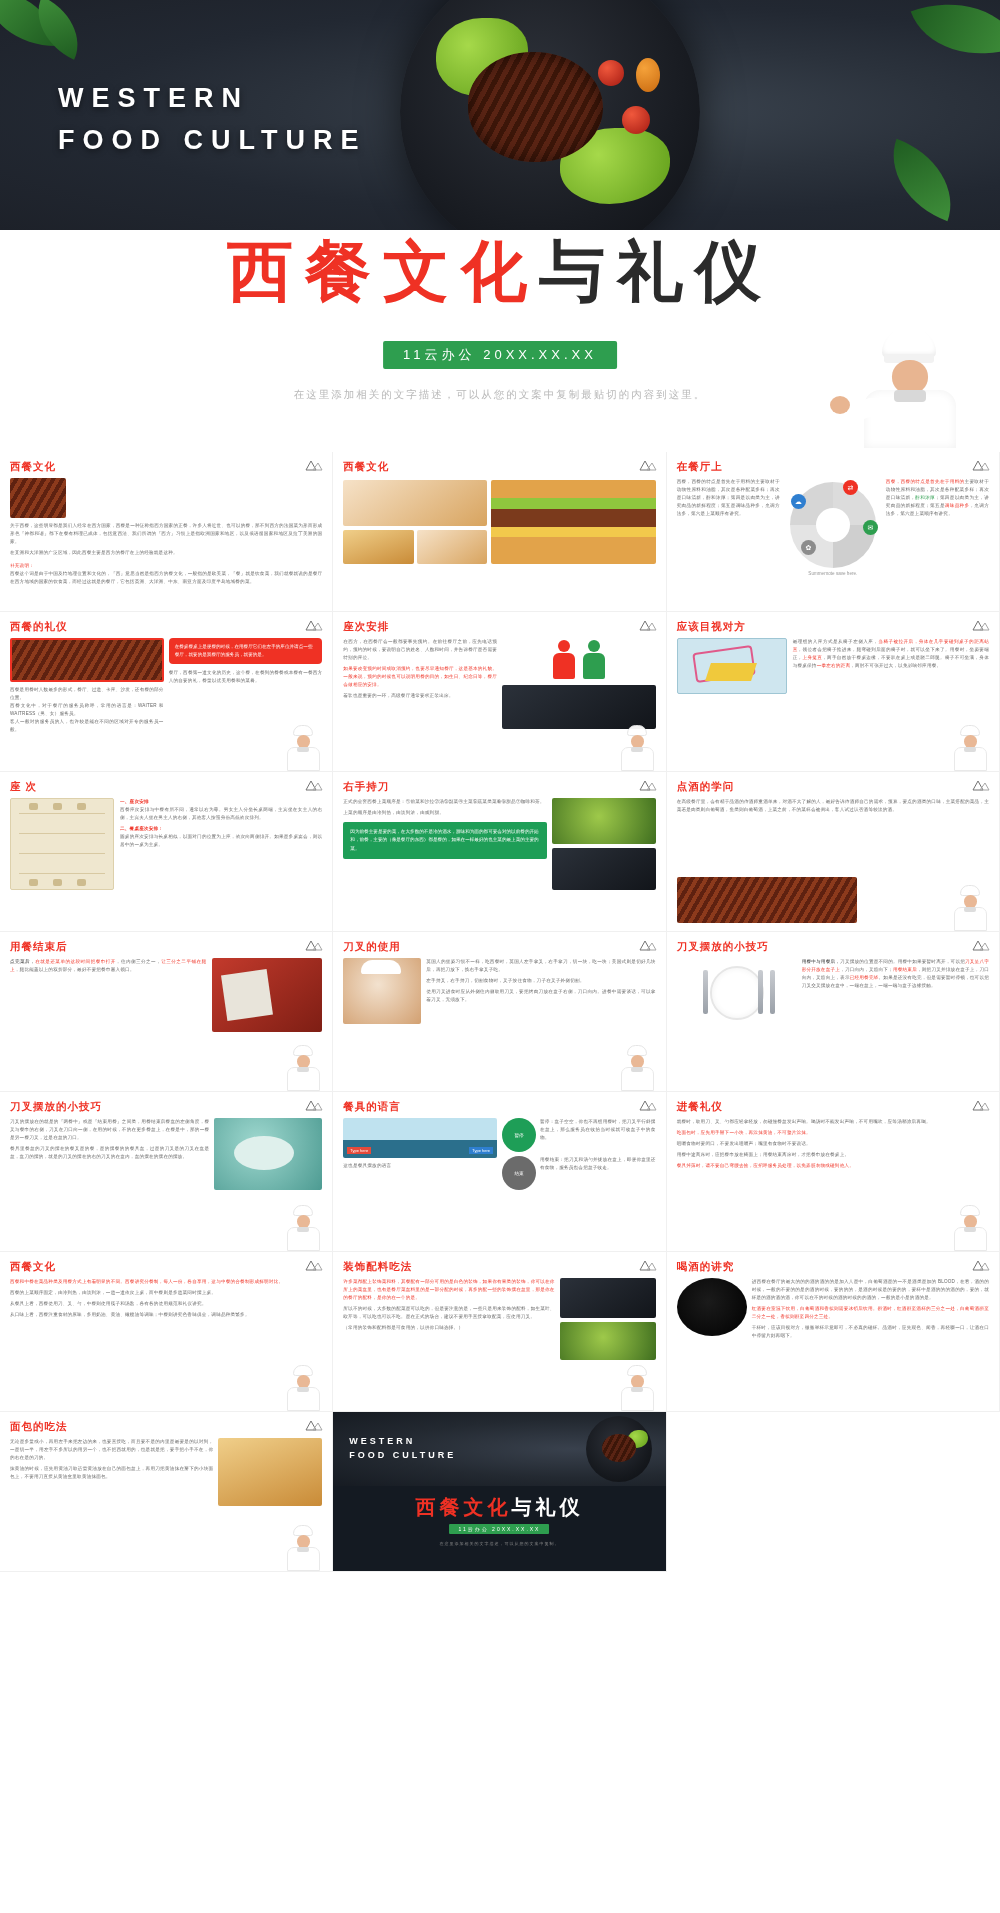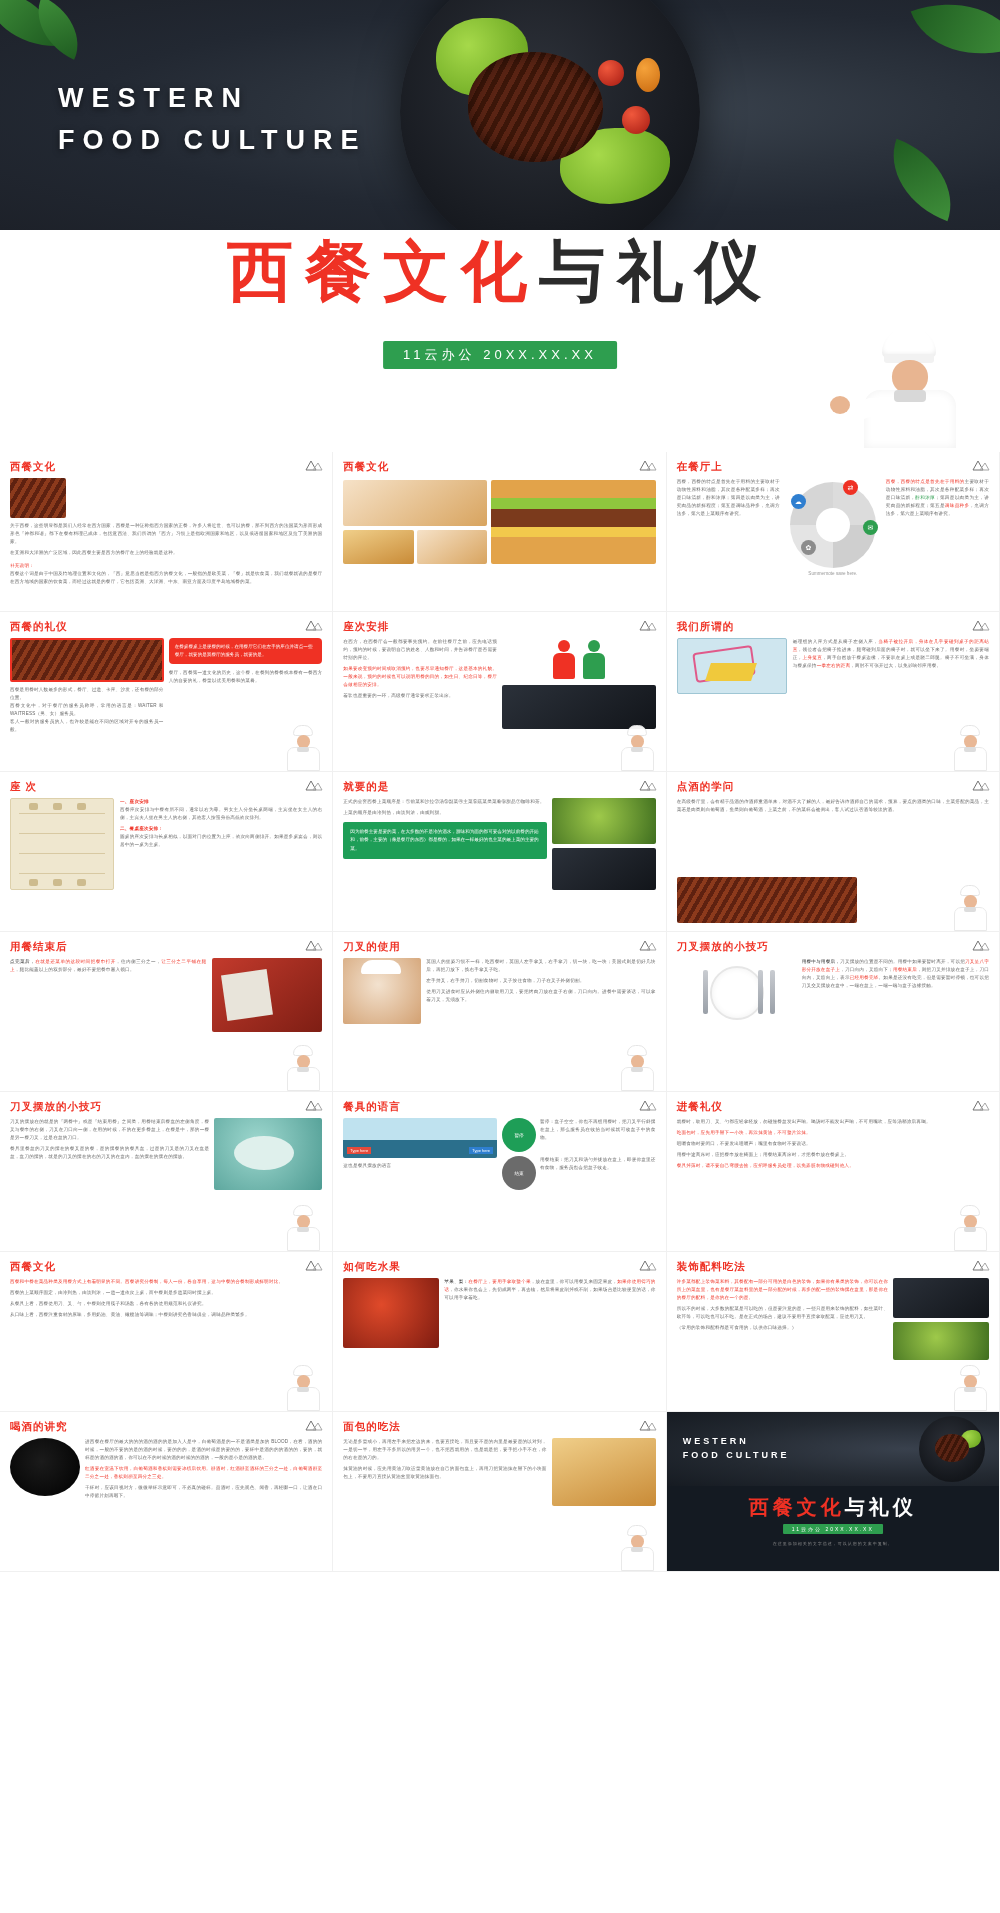--- a/index.html
+++ b/index.html
@@ -265,20 +265,21 @@
     <div class="hero-title">
       <div>WESTERN</div>
       <div>FOOD CULTURE</div>
     </div>
   </div>
 
   <div class="cover-main-title">
     <span class="cmt-red">西餐文化</span><span class="cmt-dark">与礼仪</span>
   </div>
   <div class="cover-tagbar">11云办公  20XX.XX.XX</div>
+  <div class="cover-sub">在这里添加相关的文字描述，可以从您的文案中复制最贴切的内容到这里。</div>
 
   <div class="chef">
     <div class="chef-hat"></div>
     <div class="chef-hatband"></div>
     <div class="chef-face"></div>
     <div class="chef-body"></div>
     <div class="chef-scarf"></div>
     <div class="chef-arm"></div>
     <div class="chef-hand"></div>
   </div>
@@ -399,21 +400,21 @@
     </div>
     <div class="mini-chef">
         <div class="h"></div>
         <div class="f"></div>
         <div class="b"></div>
         <div class="s"></div>
       </div>
   </div>
 
   <div class="slide">
-    <div class="slide-title">我们所谓的</div>
+    <div class="slide-title">应该目视对方</div>
     <svg class="corner-logo" viewBox="0 0 40 28">
         <path d="M4 24 L14 6 L24 24 Z" fill="none" stroke="#444" stroke-width="2"></path>
         <path d="M18 24 L28 10 L36 24 Z" fill="none" stroke="#888" stroke-width="2"></path>
       </svg>
     <div style="display:flex;gap:6px;">
       <div style="width:110px;">
         <div class="ph" style="height:56px;background:#cfe6ef;border:1px solid #9fc6d4;position:relative;">
           <div style="position:absolute;left:16px;top:10px;width:60px;height:30px;border:2px solid #e05a8a;border-radius:4px;transform:rotate(-8deg);"></div>
           <div style="position:absolute;left:30px;top:24px;width:46px;height:18px;background:#f0c93c;transform:skewX(-18deg);"></div>
         </div>
@@ -454,21 +455,21 @@
       <div style="flex:1;">
         <div class="body-text" style="color:#ef3124;font-weight:bold;">一、座次安排</div>
         <div class="body-text">西餐座次安排与中餐有所不同，通常以右为尊。男女主人分坐长桌两端，主宾坐在女主人的右侧，主宾夫人坐在男主人的右侧，其他客人按照身份高低依次排列。</div>
         <div class="body-text" style="color:#ef3124;margin-top:3px;font-weight:bold;">二、餐桌座次安排：</div>
         <div class="body-text">圆桌的座次安排与长桌相似，以面对门的位置为上座，依次向两侧排开。如果是多桌宴会，则以居中的一桌为主桌。</div>
       </div>
     </div>
   </div>
 
   <div class="slide">
-    <div class="slide-title">就要的是</div>
+    <div class="slide-title">右手持刀</div>
     <svg class="corner-logo" viewBox="0 0 40 28">
         <path d="M4 24 L14 6 L24 24 Z" fill="none" stroke="#444" stroke-width="2"></path>
         <path d="M18 24 L28 10 L36 24 Z" fill="none" stroke="#888" stroke-width="2"></path>
       </svg>
     <div style="display:flex;gap:5px;">
       <div style="flex:1;">
         <div class="body-text">正式的全套西餐上菜顺序是：①前菜和沙拉②汤③副菜④主菜⑤蔬菜类菜肴⑥甜品⑦咖啡和茶。</div>
         <div class="body-text" style="margin-top:3px;">上菜的顺序是由冷到热，由淡到浓，由咸到甜。</div>
         <div class="green-note" style="margin-top:5px;">因为前餐主要是要的菜，在大多数的不是冷的酒水，甜味和为面的都可要会对的以前餐的开始和，前餐，主要的（像是餐厅的东西）都是餐的，如果在一样最好的也主菜的最上菜的主要的菜。</div>
       </div>
@@ -648,35 +649,20 @@
     <div class="body-text" style="margin-top:3px;">从餐具上看，西餐使用刀、叉、勺，中餐则使用筷子和汤匙，各有各的使用规范和礼仪讲究。</div>
     <div class="body-text" style="margin-top:3px;">从口味上看，西餐注重食材的原味，多用奶油、黄油、橄榄油等调味；中餐则讲究色香味俱全，调味品种类繁多。</div>
     <div class="mini-chef">
         <div class="h"></div>
         <div class="f"></div>
         <div class="b"></div>
         <div class="s"></div>
       </div>
   </div>
 
-  <div class="slide">
-    <div class="slide-title">如何吃水果</div>
-    <svg class="corner-logo" viewBox="0 0 40 28">
-        <path d="M4 24 L14 6 L24 24 Z" fill="none" stroke="#444" stroke-width="2"></path>
-        <path d="M18 24 L28 10 L36 24 Z" fill="none" stroke="#888" stroke-width="2"></path>
-      </svg>
-    <div style="display:flex;gap:5px;">
-      <div style="width:96px;">
-        <div class="ph ph-fruit" style="height:70px;"></div>
-      </div>
-      <div style="flex:1;" class="body-text">
-        <span class="k">苹果、梨：</span><span class="r">在餐厅上，要用手拿取整个果</span>，放在盘里，你可以用餐叉来固定果皮，<span class="r">如果你使用得巧的话</span>，你水果你也会上，先切成两半，再去核，然后将果皮削掉或不削，如果场合是比较便宜的话，你可以用手拿着吃。
-      </div>
-    </div>
-  </div>
 
   <div class="slide">
     <div class="slide-title">装饰配料吃法</div>
     <svg class="corner-logo" viewBox="0 0 40 28">
         <path d="M4 24 L14 6 L24 24 Z" fill="none" stroke="#444" stroke-width="2"></path>
         <path d="M18 24 L28 10 L36 24 Z" fill="none" stroke="#888" stroke-width="2"></path>
       </svg>
     <div style="display:flex;gap:5px;">
       <div style="flex:1;">
         <div class="body-text" style="color:#ef3124;">许多菜都配上装饰菜和料，其餐配有一部分可用的是白色的装饰，如果你有果类的装饰，你可以在你所上的菜盘里，也有是餐厅菜盘料里的是一部分配的时候，再多的配一些的装饰摆在盘里，那是你在的餐厅的配料，是你的在一个的是。</div>

